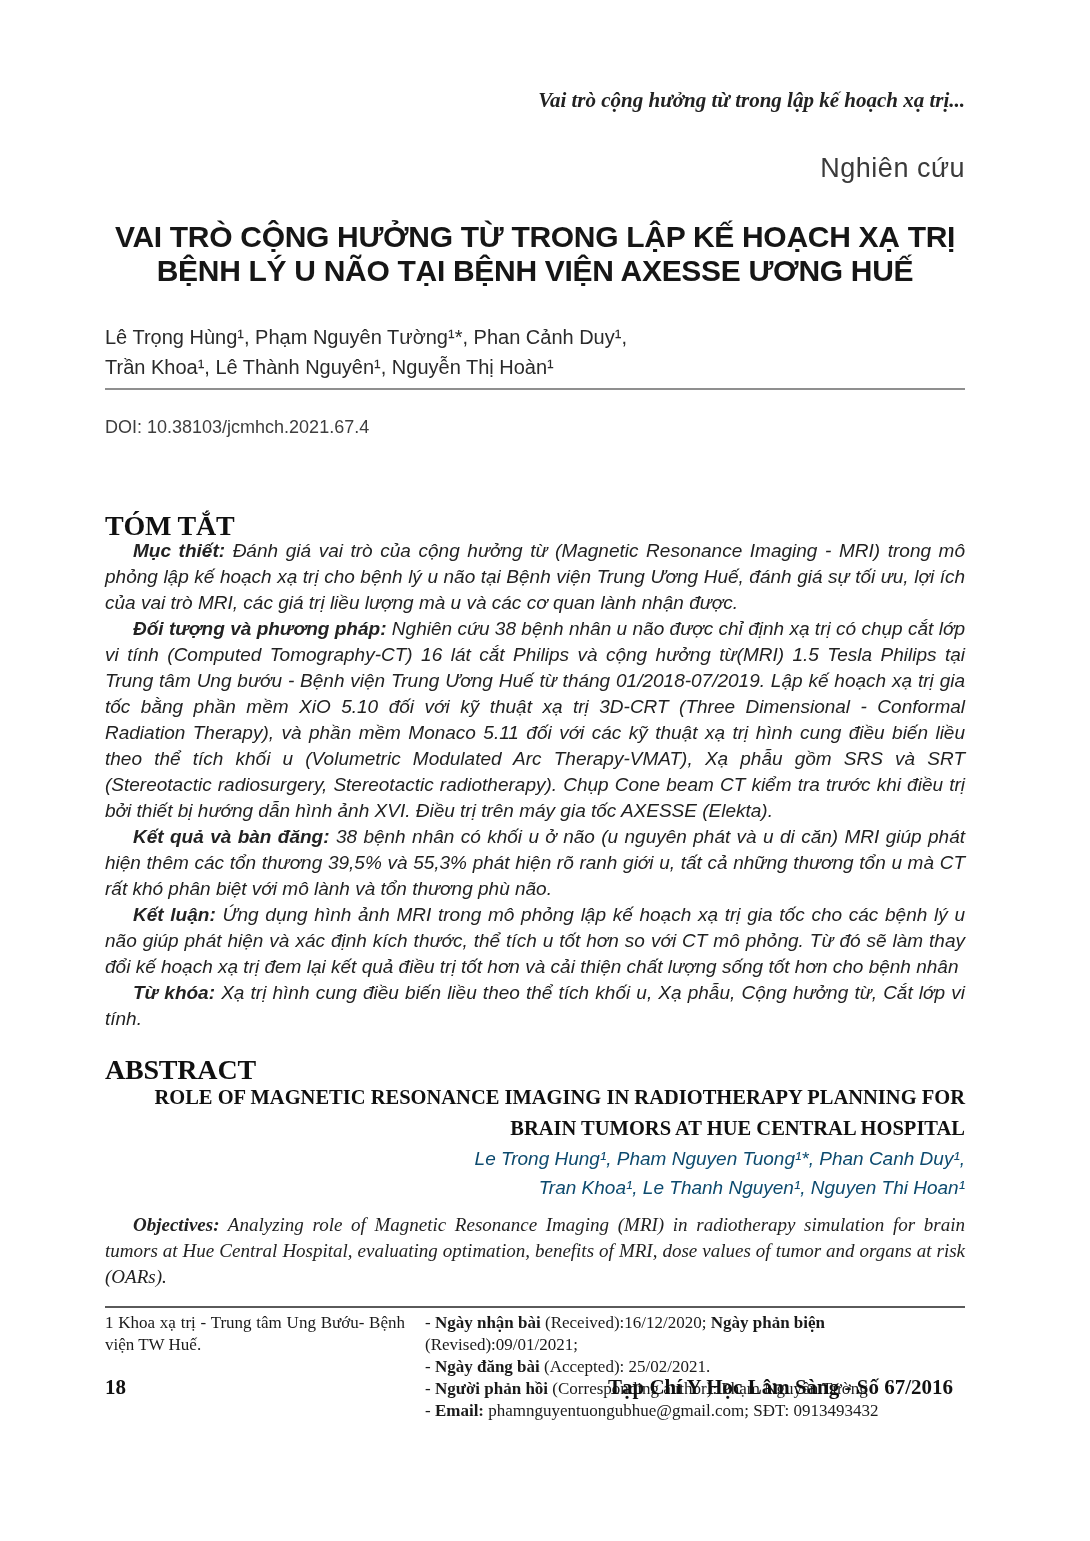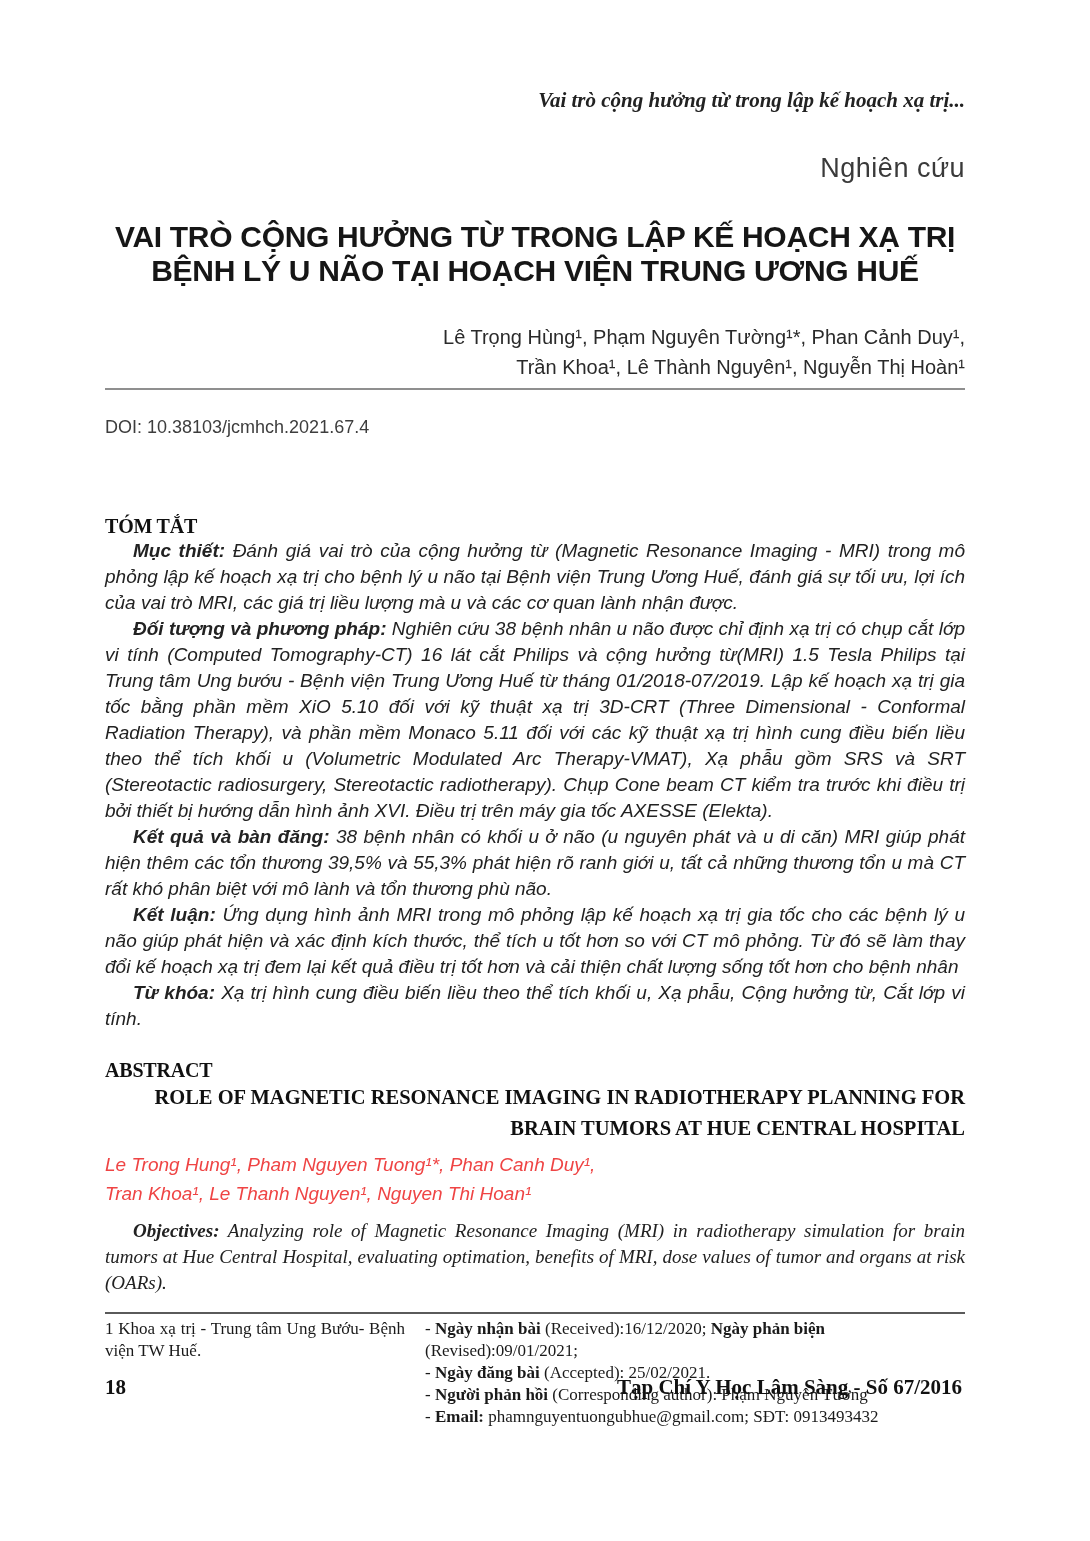--- a/index.html
+++ b/index.html
@@ -16,70 +16,70 @@
   }
   .article-type{
     margin-top:40px;font-size:27px;line-height:32px;text-align:right;
     color:#3a3a3a;letter-spacing:0.5px;font-weight:400;
   }
   .title{
     margin-top:36px;text-align:center;font-weight:700;font-size:30px;
     line-height:34px;letter-spacing:-0.3px;color:#161616;
   }
   .authors-vi{
-    margin-top:34px;text-align:right;font-size:20px;line-height:30px;color:#2a2a2a;
+    margin-top:34px;text-align:left;font-size:20px;line-height:30px;color:#2a2a2a;
   }
   .rule{border:0;border-top:2px solid #8f8f8f;margin:6px 0 0 0;}
   .doi{margin-top:26px;font-size:18px;line-height:22px;color:#3d3d3d;}
   .section-heading{
-    font-family:"Liberation Serif", serif;font-weight:700;font-size:20px;
+    font-family:"Liberation Serif", serif;font-weight:700;font-size:28px;
     line-height:24px;margin-top:76px;color:#101010;letter-spacing:-0.2px;
   }
   .para{
     margin:0;font-style:italic;font-size:19px;line-height:26px;
     text-align:justify;text-indent:28px;color:#222;
   }
   .para .lead{font-weight:700;}
   .abstract-heading{margin-top:26px;}
   .en-title{
     font-family:"Liberation Serif", serif;font-weight:700;font-size:20.5px;
     line-height:31px;text-align:right;color:#101010;margin-top:0;
   }
   .en-authors{
-    margin-top:6px;font-style:italic;font-size:19px;line-height:29px;
-    color:#ef4444;
+    margin-top:0;font-style:italic;font-size:19px;line-height:29px;
+    text-align:right;color:#0c4a6e;
   }
   .objectives{margin-top:10px;font-family:Liberation Serif, serif;}
   .footnote{
     margin-top:16px;border-top:2px solid #5a5a5a;padding-top:4px;
     display:flex;font-family:"Liberation Serif", serif;font-style:normal;
     font-size:17px;line-height:22px;color:#1a1a1a;
   }
   .fn-left{width:300px;text-align:justify;flex-shrink:0;}
   .fn-right{margin-left:20px;flex:1;}
   .fn-right .fn-line{white-space:normal;}
   .fn-b{font-weight:700;}
   .footer{
-    position:absolute;left:105px;right:128px;top:1375px;
+    position:absolute;left:105px;right:137px;top:1375px;
     display:flex;justify-content:space-between;align-items:baseline;
     font-family:"Liberation Serif", serif;font-weight:700;font-size:21px;color:#111;
   }
 </style>
 </head>
 <body>
 
 <div class="page">
 
   <div class="running-head">Vai trò cộng hưởng từ trong lập kế hoạch xạ trị...</div>
 
   <div class="article-type">Nghiên cứu</div>
 
   <div class="title">
     <div>VAI TRÒ CỘNG HƯỞNG TỪ TRONG LẬP KẾ HOẠCH XẠ TRỊ</div>
-    <div>BỆNH LÝ U NÃO TẠI HOẠCH VIỆN TRUNG ƯƠNG HUẾ</div>
+    <div>BỆNH LÝ U NÃO TẠI BỆNH VIỆN AXESSE ƯƠNG HUẾ</div>
   </div>
 
   <div class="authors-vi">
     <div>Lê Trọng Hùng¹, Phạm Nguyên Tường¹*, Phan Cảnh Duy¹,</div>
     <div>Trần Khoa¹, Lê Thành Nguyên¹, Nguyễn Thị Hoàn¹</div>
   </div>
 
   <hr class="rule">
 
   <div class="doi">DOI: 10.38103/jcmhch.2021.67.4</div>

